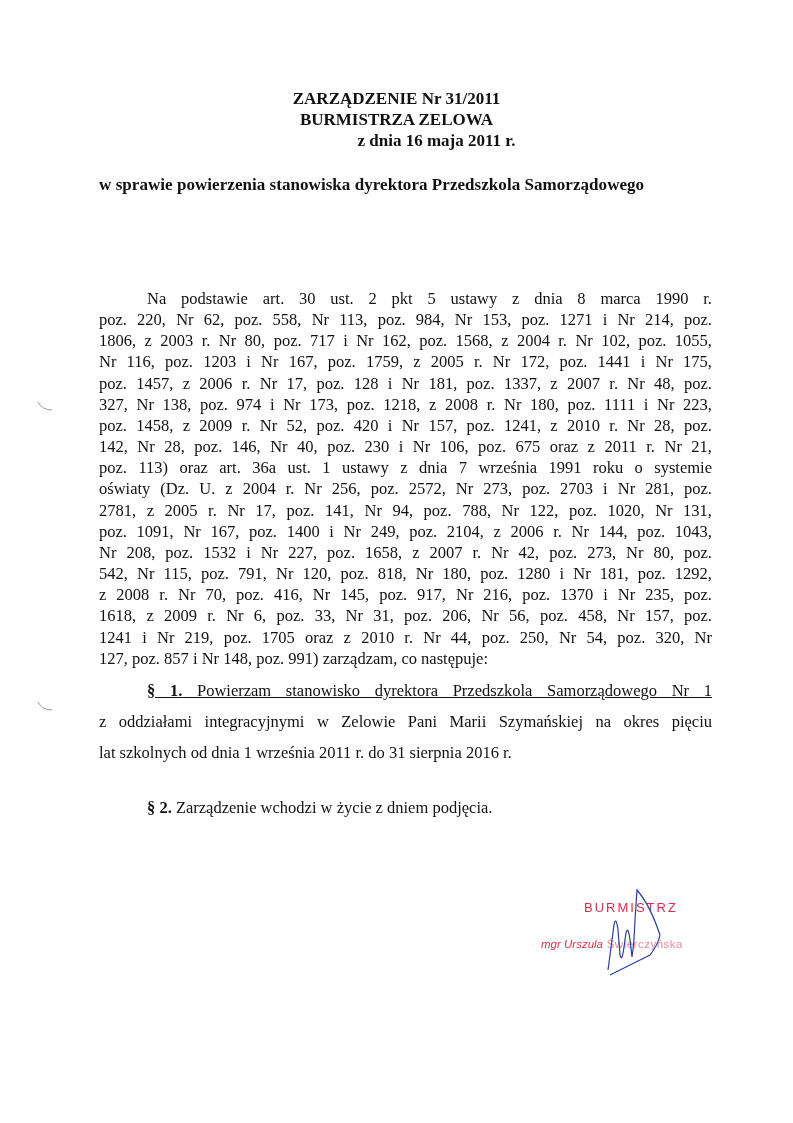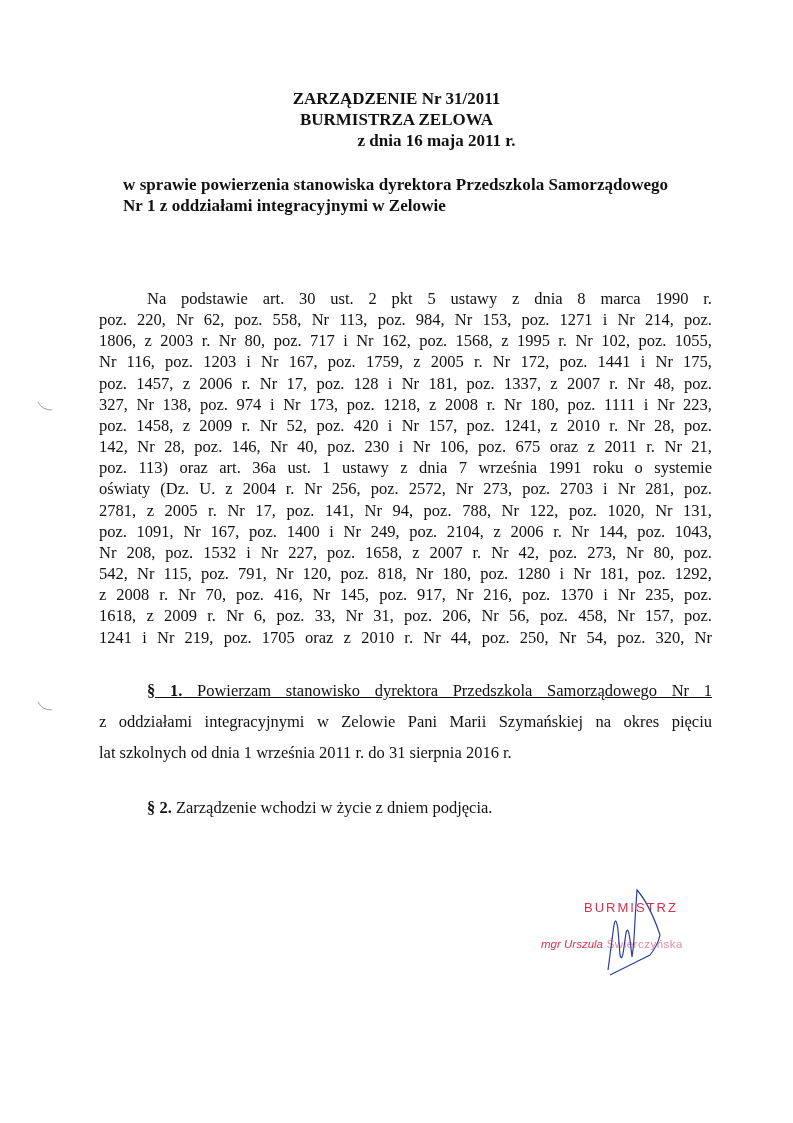--- a/index.html
+++ b/index.html
@@ -7,21 +7,21 @@
          font-family: "Liberation Serif", serif; color: #111; }
   .page { position: absolute; left: 0; top: 0; width: 705px; height: 1123px; background: #fff; }
 
   .hdr { position: absolute; left: 0; width: 793px; text-align: center;
          font-weight: bold; font-size: 17px; line-height: 21px; }
   .hdr1 { top: 88px; }
   .hdr2 { top: 109px; }
   .hdr3 { top: 130px; margin-left: 40px; }
 
   .subject { position: absolute; left: 99px; top: 174px; width: 610px;
-             font-weight: bold; font-size: 17px; line-height: 21px; letter-spacing: 0.05px; margin-left: 24px; }
+             font-weight: bold; font-size: 17px; line-height: 21px; letter-spacing: 0.05px; }
 
   .body-text { position: absolute; left: 99px; top: 254px; width: 613px;
                font-size: 16.5px; line-height: 21.15px; text-align: justify; margin-top: 34px; }
   .body-text .line { display: block; white-space: nowrap; text-align: justify; text-align-last: justify; }
   .body-text .line.last { text-align-last: left; }
   .body-text .line.first { padding-left: 48px; }
 
   .para { position: absolute; left: 99px; width: 613px; font-size: 16.5px; }
   .p1 { top: 675px; line-height: 31px; }
   .p1 .line { display: block; white-space: nowrap; text-align: justify; text-align-last: justify; }
@@ -42,41 +42,41 @@
 <body>
 
 <div class="page">
 
   <div class="hdr hdr1">ZARZĄDZENIE Nr 31/2011</div>
   <div class="hdr hdr2">BURMISTRZA ZELOWA</div>
   <div class="hdr hdr3">z dnia 16 maja 2011 r.</div>
 
   <div class="subject">
     <div>w sprawie powierzenia stanowiska dyrektora Przedszkola Samorządowego</div>
-    <div>Nr 1 z oddziałami integracyjnymi w Zelowie</div>
   </div>
 
   <div class="body-text">
     <span class="line first">Na podstawie art. 30 ust. 2 pkt 5 ustawy z dnia 8 marca 1990 r.</span>
     <span class="line">poz. 220, Nr 62, poz. 558, Nr 113, poz. 984, Nr 153, poz. 1271 i Nr 214, poz.</span>
-    <span class="line">1806, z 2003 r. Nr 80, poz. 717 i Nr 162, poz. 1568, z 1995 r. Nr 102, poz. 1055,</span>
+    <span class="line">1806, z 2003 r. Nr 80, poz. 717 i Nr 162, poz. 1568, z 2004 r. Nr 102, poz. 1055,</span>
     <span class="line">Nr 116, poz. 1203 i Nr 167, poz. 1759, z 2005 r. Nr 172, poz. 1441 i Nr 175,</span>
     <span class="line">poz. 1457, z 2006 r. Nr 17, poz. 128 i Nr 181, poz. 1337, z 2007 r. Nr 48, poz.</span>
     <span class="line">327, Nr 138, poz. 974 i Nr 173, poz. 1218, z 2008 r. Nr 180, poz. 1111 i Nr 223,</span>
     <span class="line">poz. 1458, z 2009 r. Nr 52, poz. 420 i Nr 157, poz. 1241, z 2010 r. Nr 28, poz.</span>
     <span class="line">142, Nr 28, poz. 146, Nr 40, poz. 230 i Nr 106, poz. 675 oraz z 2011 r. Nr 21,</span>
     <span class="line">poz. 113) oraz art. 36a ust. 1 ustawy z dnia 7 września 1991 roku o systemie</span>
     <span class="line">oświaty (Dz. U. z 2004 r. Nr 256, poz. 2572, Nr 273, poz. 2703 i Nr 281, poz.</span>
     <span class="line">2781, z 2005 r. Nr 17, poz. 141, Nr 94, poz. 788, Nr 122, poz. 1020, Nr 131,</span>
     <span class="line">poz. 1091, Nr 167, poz. 1400 i Nr 249, poz. 2104, z 2006 r. Nr 144, poz. 1043,</span>
     <span class="line">Nr 208, poz. 1532 i Nr 227, poz. 1658, z 2007 r. Nr 42, poz. 273, Nr 80, poz.</span>
     <span class="line">542, Nr 115, poz. 791, Nr 120, poz. 818, Nr 180, poz. 1280 i Nr 181, poz. 1292,</span>
     <span class="line">z 2008 r. Nr 70, poz. 416, Nr 145, poz. 917, Nr 216, poz. 1370 i Nr 235, poz.</span>
     <span class="line">1618, z 2009 r. Nr 6, poz. 33, Nr 31, poz. 206, Nr 56, poz. 458, Nr 157, poz.</span>
     <span class="line">1241 i Nr 219, poz. 1705 oraz z 2010 r. Nr 44, poz. 250, Nr 54, poz. 320, Nr</span>
+    <span class="line last">127, poz. 857 i Nr 148, poz. 991) zarządzam, co następuje:</span>
   </div>
 
   <div class="para p1">
     <span class="line first"><span class="sect">§ 1.</span><span> Powierzam stanowisko dyrektora Przedszkola Samorządowego Nr 1</span></span>
     <span class="line">z oddziałami integracyjnymi w Zelowie Pani Marii Szymańskiej na okres pięciu</span>
     <span class="line last">lat szkolnych od dnia 1 września 2011 r. do 31 sierpnia 2016 r.</span>
   </div>
 
   <div class="para p2">
     <span class="sect">§  2.</span><span> Zarządzenie wchodzi w życie z dniem podjęcia.</span>

